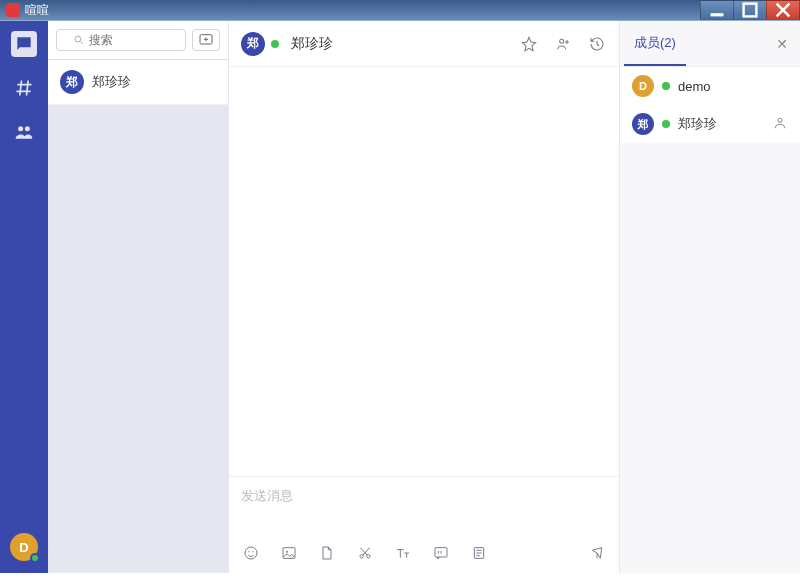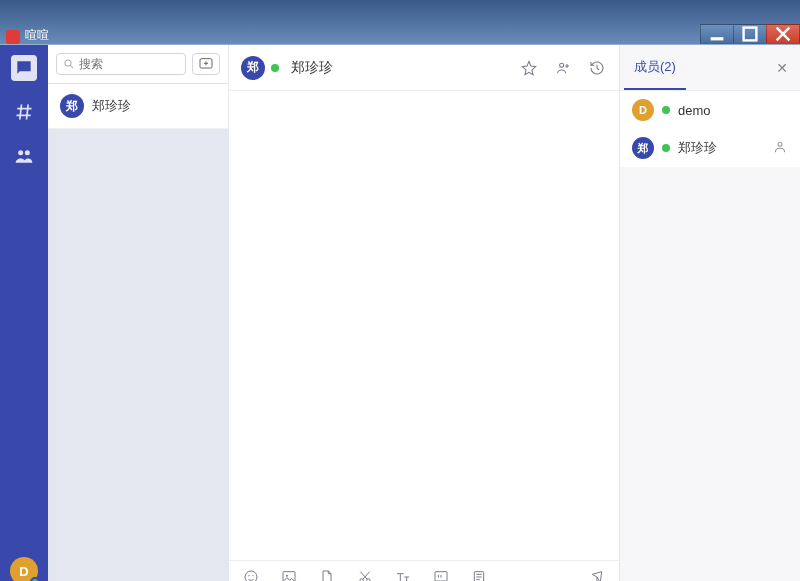--- a/index.html
+++ b/index.html
@@ -1,38 +1,38 @@
 <!DOCTYPE html>
 <html><head>
 <meta charset="utf-8">
 <style>
   * { box-sizing: border-box; margin: 0; padding: 0; font-family: "Microsoft YaHei", Arial, sans-serif; }
   body { width: 800px; height: 581px; overflow: hidden; background: #fff; }
   
   
-  .titlebar { height: 44px; background: linear-gradient(#3a5a8a, #688bb8); display: flex; align-items: flex-end; padding: 0 0 0 6px; color: #fff; font-size: 12px; }
+  .titlebar { height: 20px; background: linear-gradient(#3a5a8a, #688bb8); display: flex; align-items: center; padding: 0 0 0 6px; color: #fff; font-size: 12px; }
   .titlebar .app-icon { width: 14px; height: 14px; background: #e03a3a; border-radius: 3px; margin-right: 5px; display:inline-block;}
   .win-controls { margin-left: auto; display: flex; }
   .win-btn { width: 34px; height: 20px; display:flex; align-items:center; justify-content:center; font-size:10px; color:#fff; border:1px solid rgba(0,0,0,.3); margin-left:-1px; background: linear-gradient(#6c91be,#4a6ea0);}
   .win-btn.close { background: linear-gradient(#e06a5a,#c9402c); }
   
   .app { display: flex; height: 553px; border-top: 1px solid #93aed1; background:#fff;}
   
   
   .rail { width: 48px; background: #3949ab; display: flex; flex-direction: column; align-items: center; padding-top: 10px; gap: 18px; }
   .rail-item { width: 26px; height: 26px; display:flex; align-items:center; justify-content:center; color:#fff; opacity:.85; cursor:pointer;}
   .rail-item.active { background:#fff; color:#3949ab; border-radius:4px;}
   .spacer { flex: 1; }
   .avatar-round { width:28px;height:28px;border-radius:50%;display:flex;align-items:center;justify-content:center;font-size:13px;font-weight:bold;color:#fff; position:relative;}
   .status-dot { position:absolute; right:-2px; bottom:-2px; width:10px;height:10px;border-radius:50%; background:#41c351; border:2px solid #3949ab;}
   
   
   .contacts { width: 180px; background: #e5e7f0; display:flex; flex-direction:column; }
   .search-row { display:flex; gap:6px; padding:8px 8px; background:#fff; border-bottom:1px solid #e0e0ea;}
-  .search-box { flex:1; display:flex; align-items:center; border:1px solid #d4d4e0; border-radius:4px; padding:3px 6px; background:#fff;}
+  .search-box { flex:1; display:flex; align-items:center; border:1px solid #d4d4e0; border-radius:4px; padding:3px 16px; background:#fff;}
   .search-box input { border:none; outline:none; font-size:12px; width:100%; color:#333;}
   .add-btn { width:28px; border:1px solid #d4d4e0; border-radius:4px; display:flex; align-items:center; justify-content:center; color:#666; background:#fff; cursor:pointer;}
   .contact-item { display:flex; align-items:center; gap:8px; padding:10px 12px; background:#fff; border-bottom:1px solid #f0f0f5; cursor:pointer;}
   .contact-name { font-size:13px; color:#333;}
   
   
   .chat { flex:1; display:flex; flex-direction:column; border-left:1px solid #e6e6ee; border-right:1px solid #e6e6ee; background:#fff;}
   .chat-header { height:46px; display:flex; align-items:center; padding:0 12px; border-bottom:1px solid #eee;}
   .chat-header .title { font-size:14px; color:#333; margin-left:6px;}
   .presence { width:8px;height:8px;border-radius:50%;background:#41c351; margin:0 6px;}
@@ -157,20 +157,21 @@
           </div>
         <div class="icon-btn">
             <svg viewBox="0 0 24 24">
               <path d="M3 12a9 9 0 1 0 3-6.7L3 8M3 3v5h5M12 7v5l3 3" fill="none" stroke="currentColor" stroke-width="1.6"></path>
             </svg>
           </div>
       </div>
     </div>
     <div class="chat-body"></div>
     <div class="composer">
+      <textarea placeholder="发送消息" style=""></textarea>
       <div class="toolbar">
         <div class="icon-btn">
             <svg viewBox="0 0 24 24">
               <circle cx="12" cy="12" r="9" fill="none" stroke="currentColor" stroke-width="1.5"></circle>
               <circle cx="9" cy="10" r="1"></circle>
               <circle cx="15" cy="10" r="1"></circle>
               <path d="M8 15c1 1.5 2.5 2 4 2s3-.5 4-2" fill="none" stroke="currentColor" stroke-width="1.5"></path>
             </svg>
           </div>
         <div class="icon-btn">

